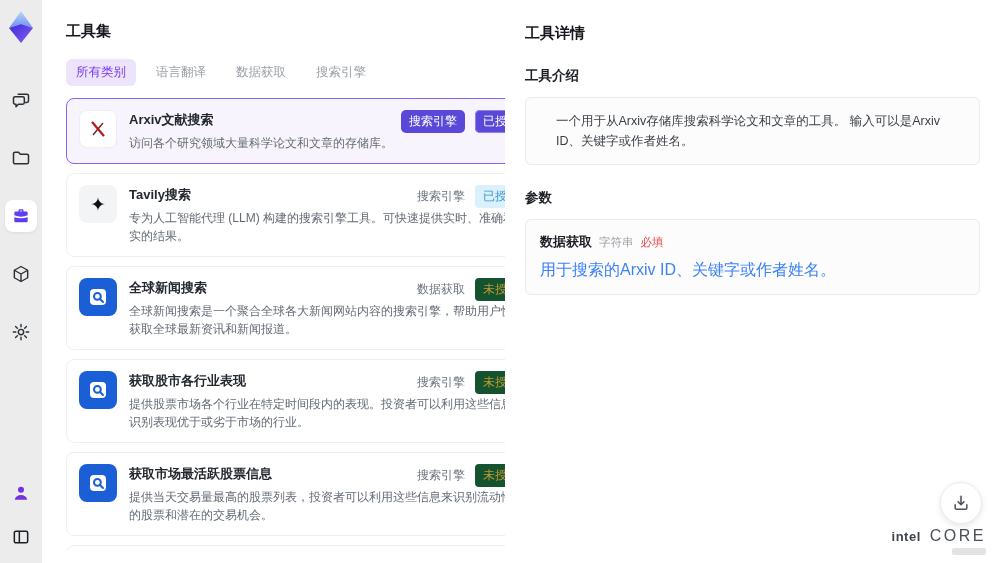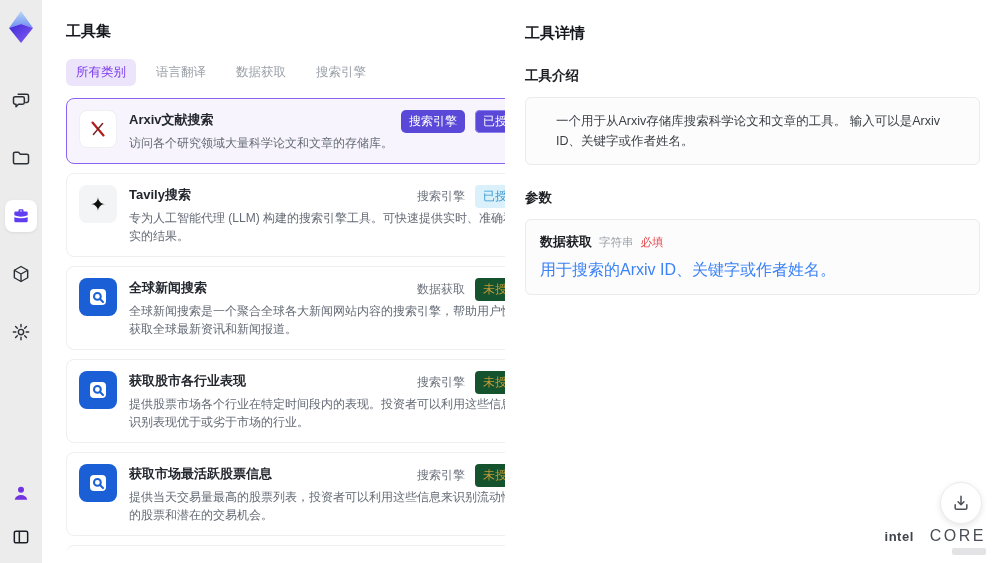--- a/index.html
+++ b/index.html
@@ -68,21 +68,21 @@
   .param-name { font-size:13px; font-weight:bold; color:#1c1f24; }
   .param-type { font-size:11.5px; color:#9aa0a8; }
   .param-req { font-size:11.5px; color:#e5484d; }
   .param-desc { margin-top:9px; font-size:16px; color:#3b82f6; }
 
   
   .fab { position:absolute; right:18px; top:482px; width:42px; height:42px; border-radius:50%;
     background:#ffffff; border:1px solid #ececec; box-shadow:0 2px 6px rgba(0,0,0,.10);
     display:flex; align-items:center; justify-content:center; cursor:pointer; }
   .brand { position:absolute; right:14px; top:527px; text-align:right; }
-  .brand .row { display:flex; align-items:baseline; gap:16px; justify-content:flex-end;margin-left:16px; }
+  .brand .row { display:flex; align-items:baseline; gap:9px; justify-content:flex-end;margin-left:16px; }
   .brand .intel { font-size:13px; font-weight:bold; color:#3f444c; letter-spacing:.5px; }
   .brand .core { font-size:16px; color:#4a4f57; letter-spacing:2.5px; }
   .brand .ultra { margin-top:3px; margin-left:auto; width:34px; height:7px;
     background:#e3e3e5; border-radius:2px; }
 
   svg { display:block; }
 </style>
 </head>
 <body>
 

